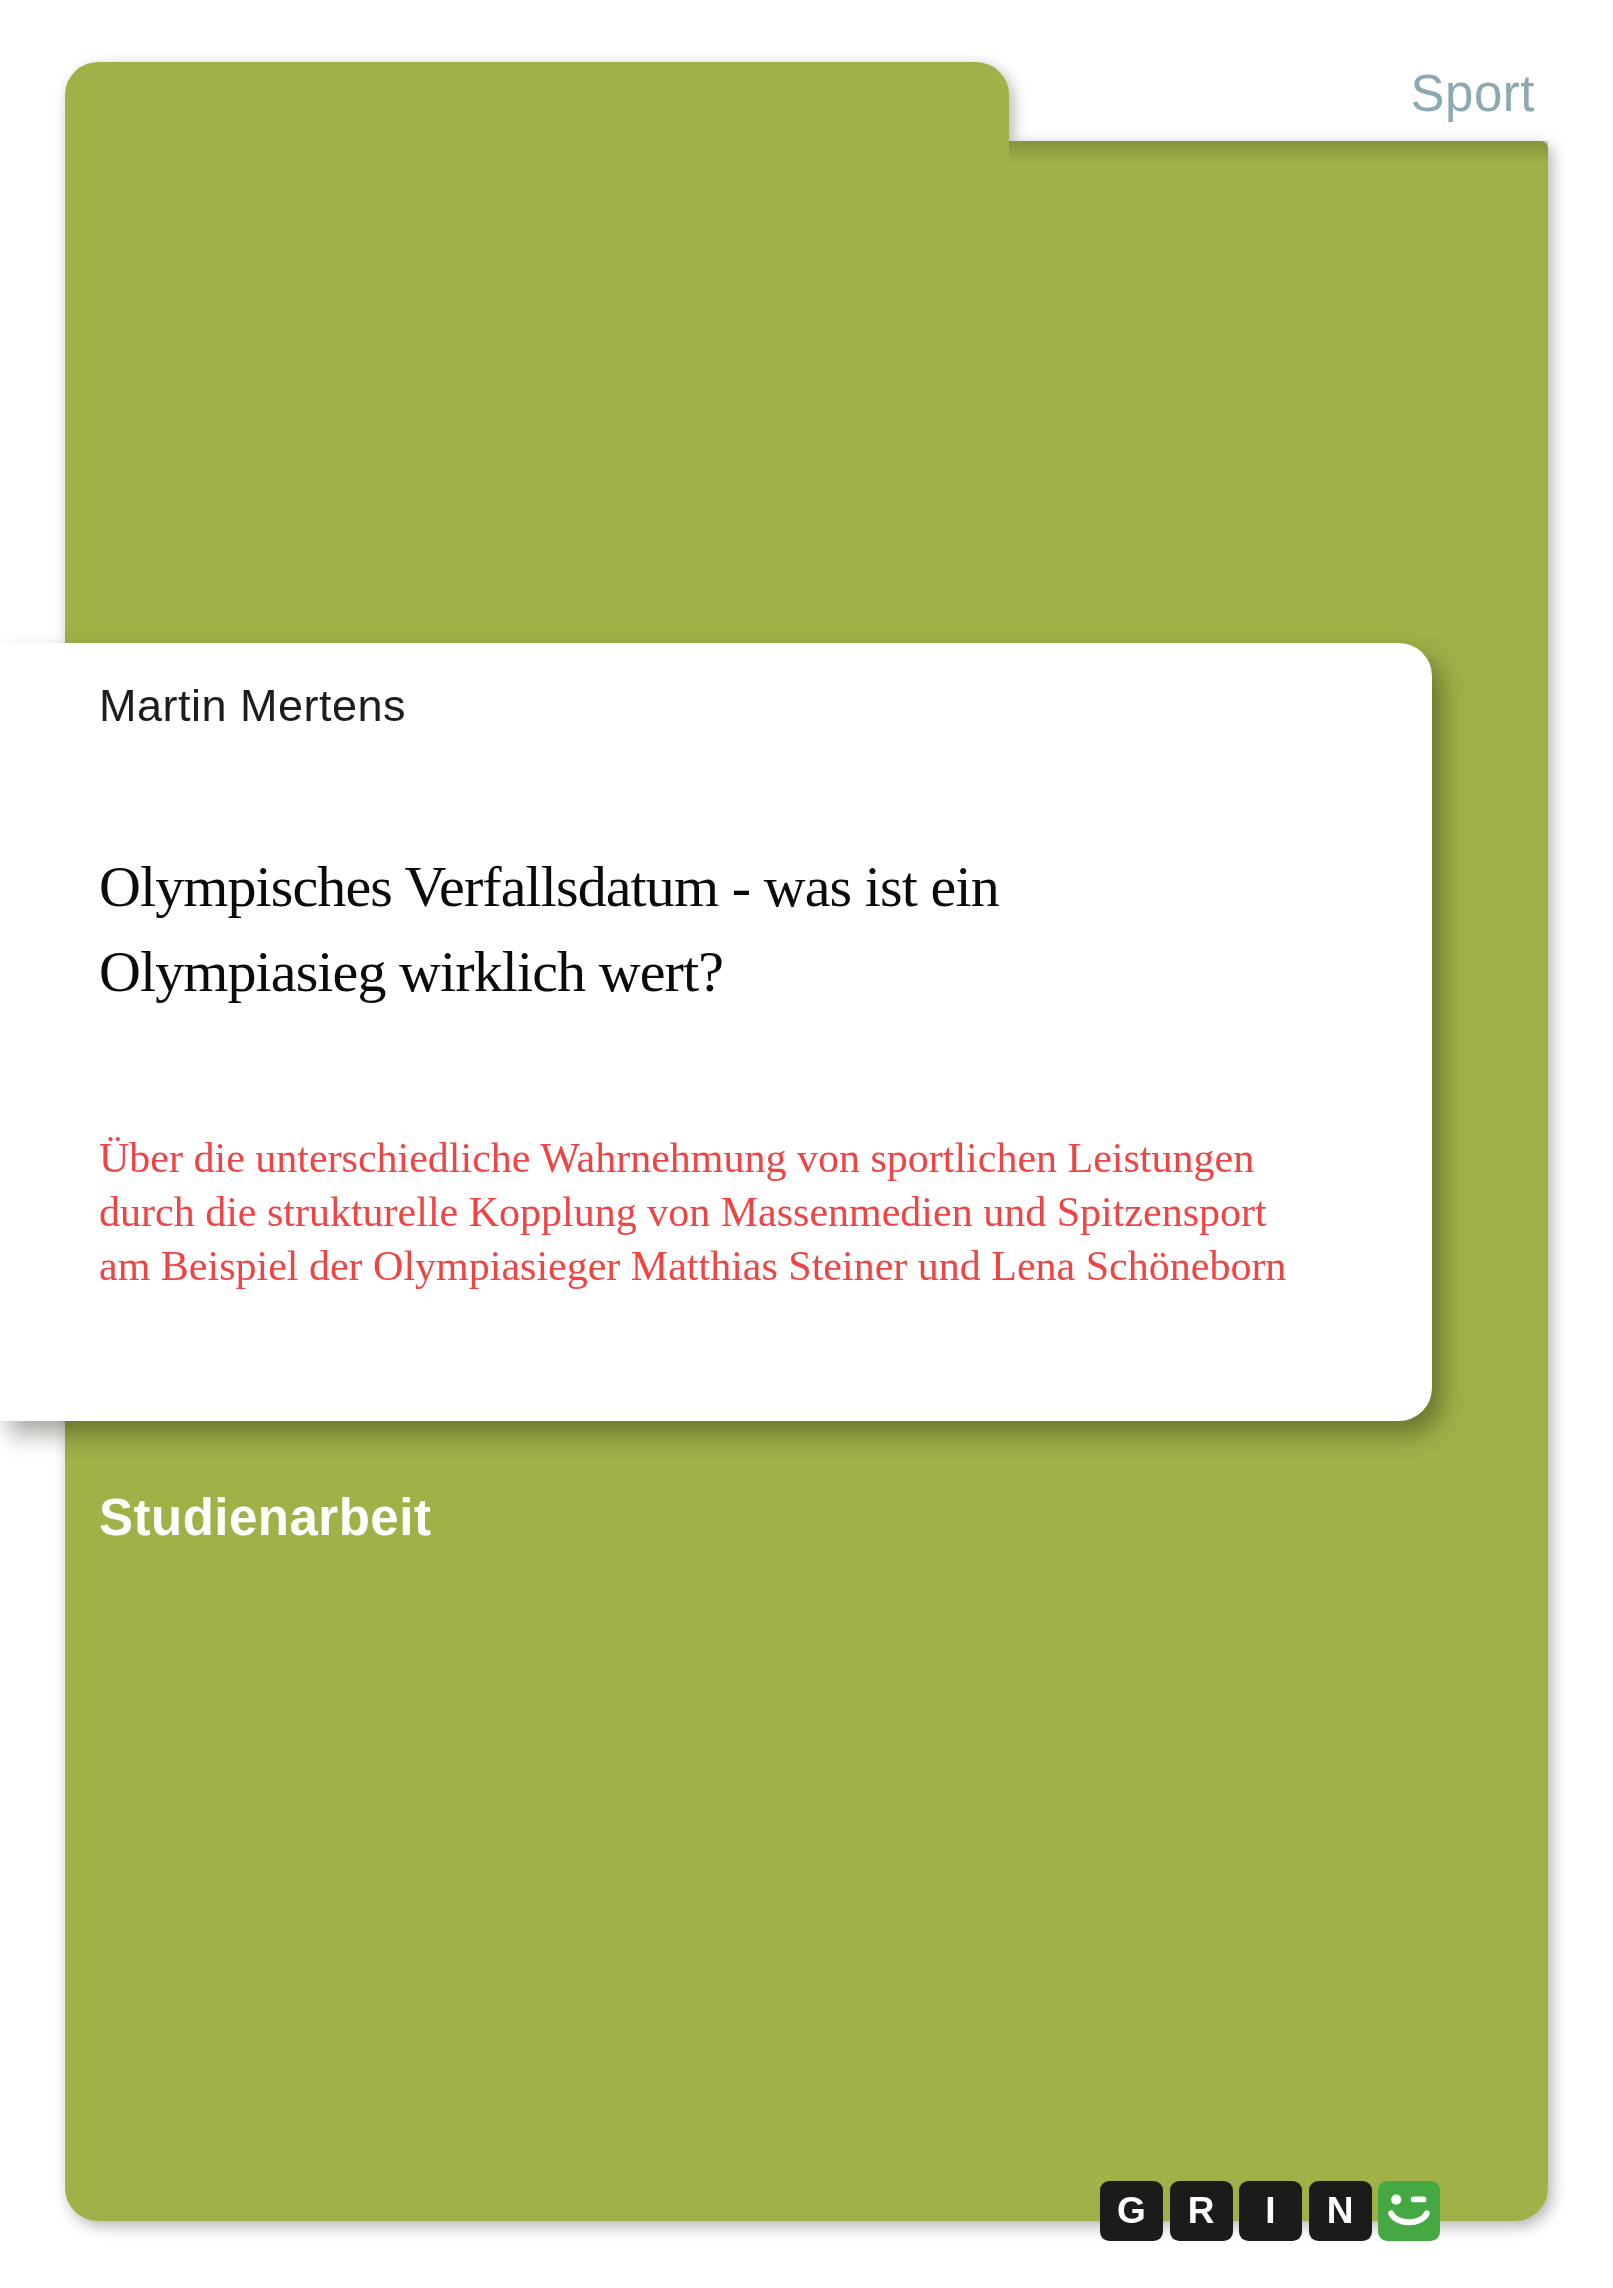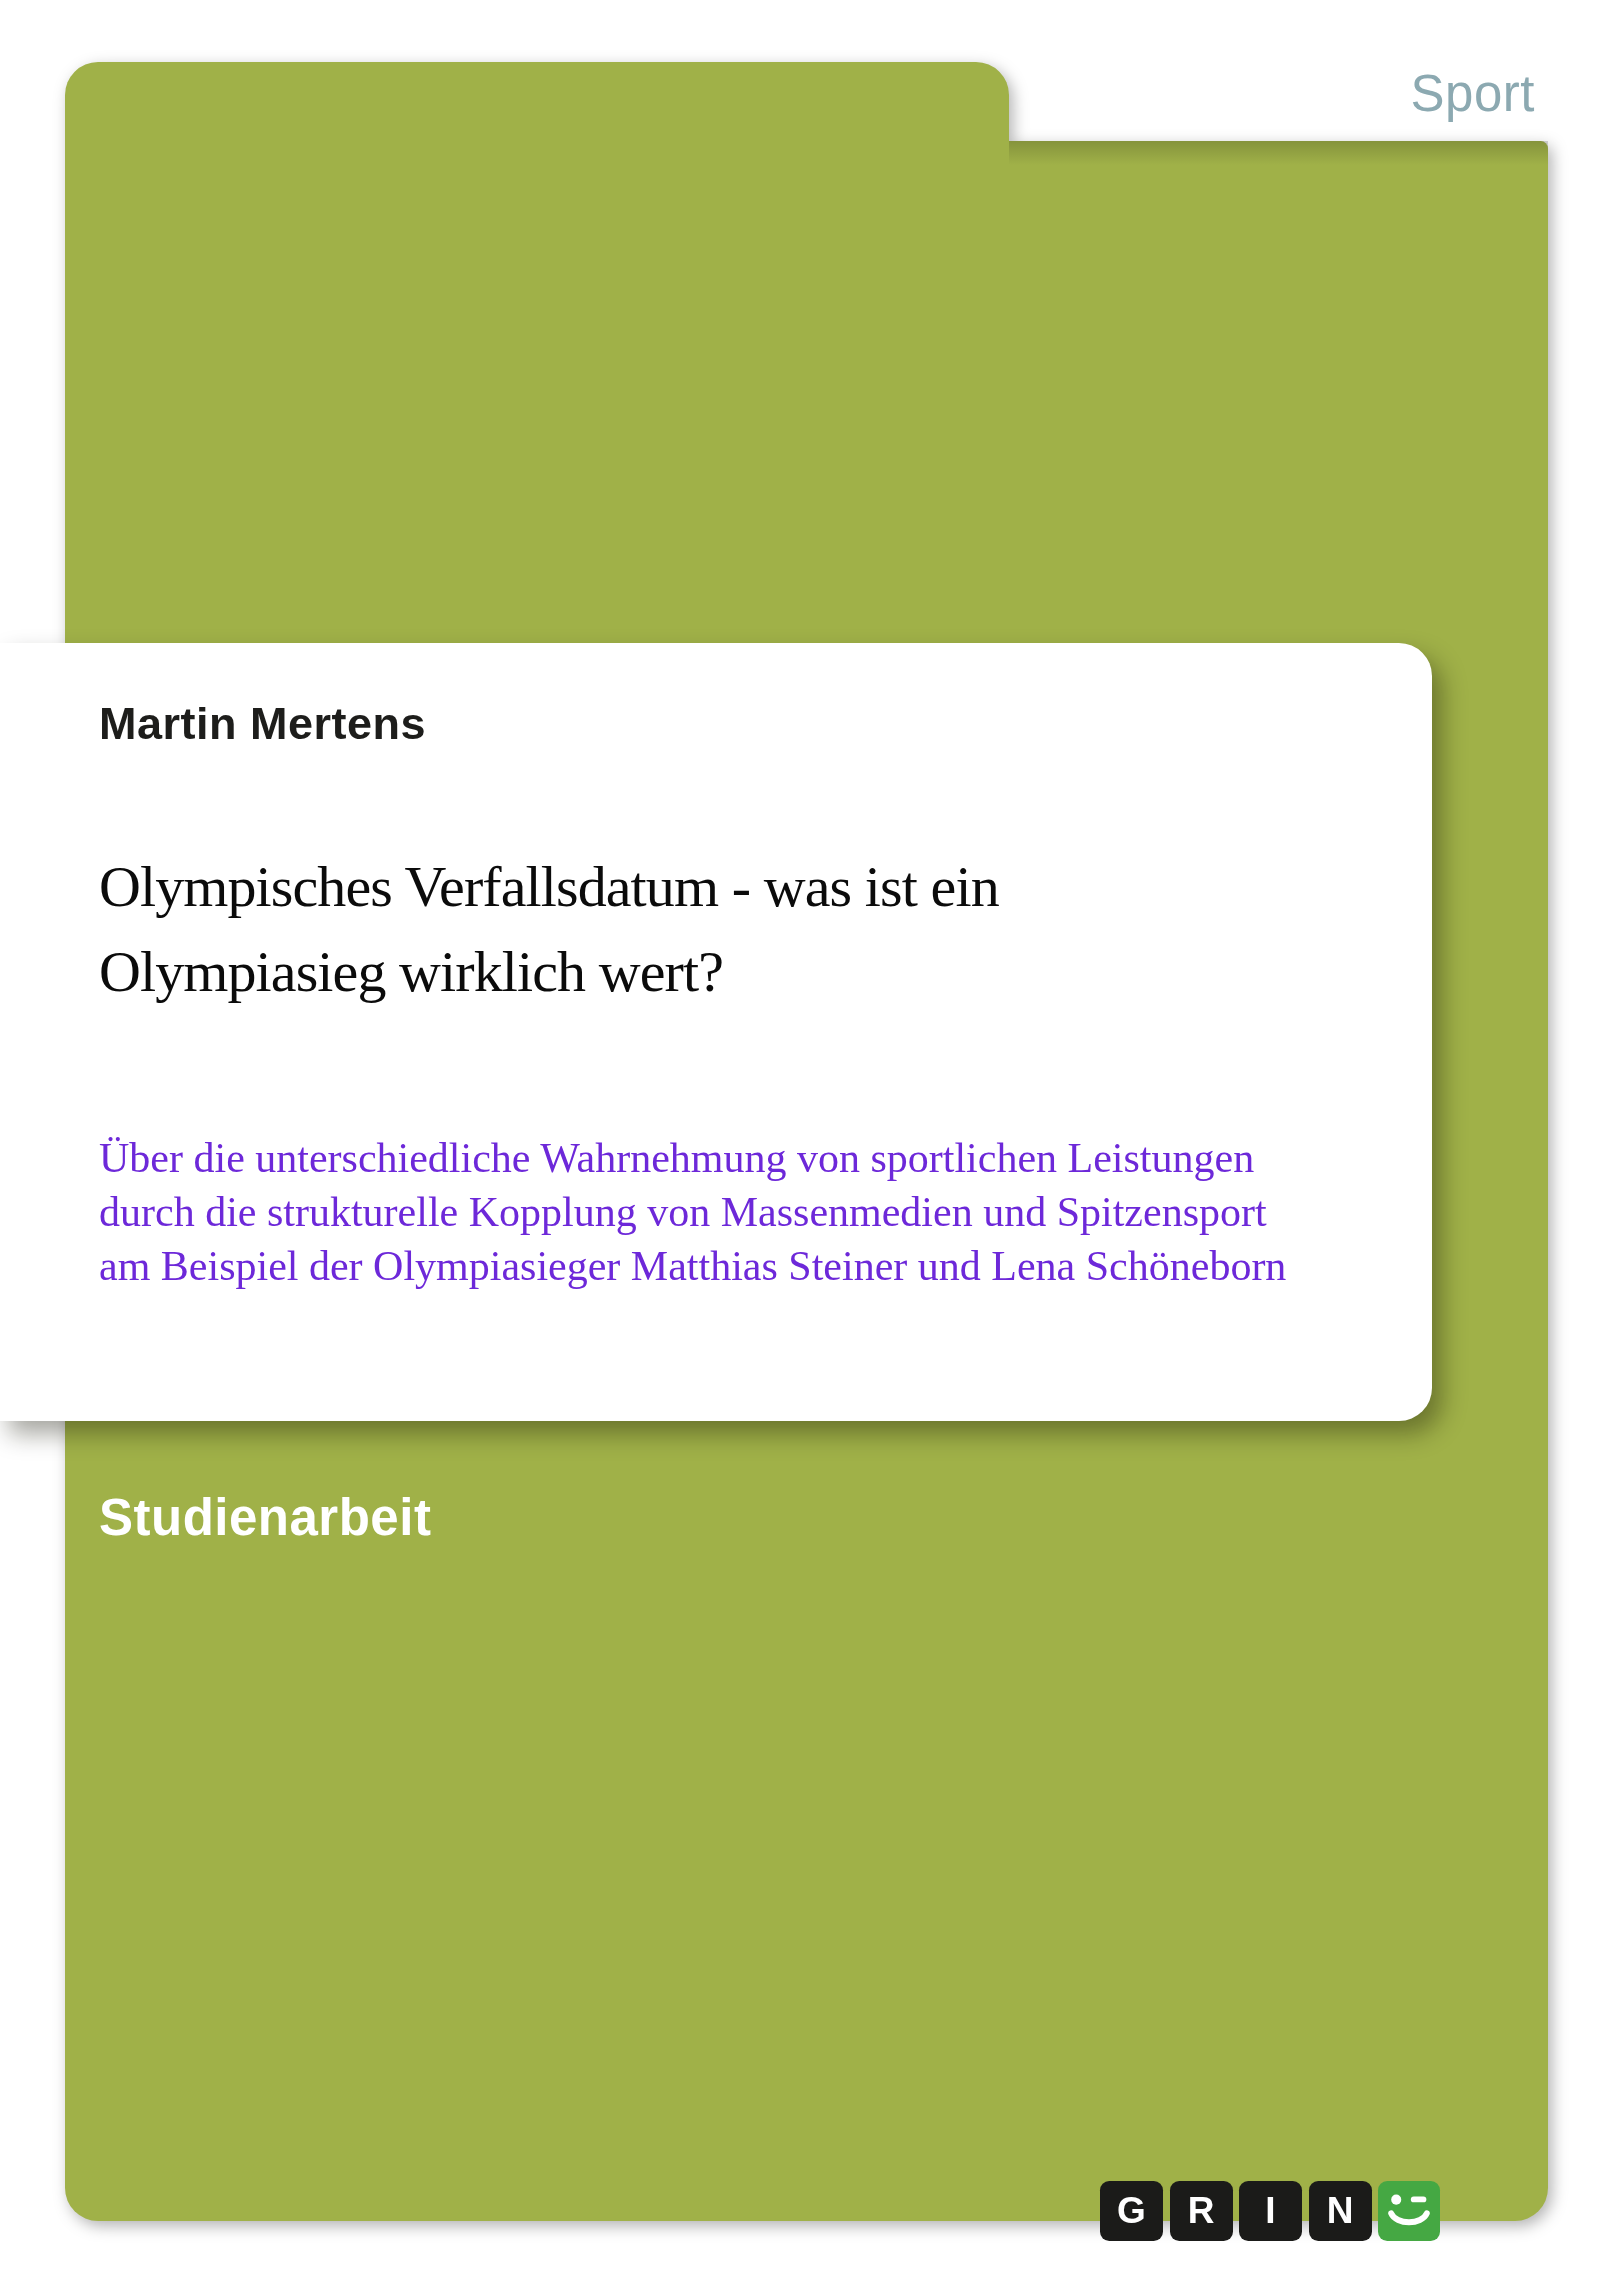--- a/index.html
+++ b/index.html
@@ -41,38 +41,38 @@
   }
   
   .card {
     position:absolute; left:0; top:643px;
     width:1432px; height:778px;
     background:#ffffff;
     border-radius:0 33px 33px 0;
     box-shadow:9.2px 13px 24px rgba(20,20,5,0.38);
   }
   .author {
-    position:absolute; left:99px; top:698px;
-    font-size:45px; font-weight:bold;
+    position:absolute; left:99px; top:680px;
+    font-size:45px; font-weight:normal;
     color:#1D1D1B;
     letter-spacing:0.5px;
   }
   .title {
     position:absolute; left:99px; top:844px;
     font-family:"Liberation Serif", serif;
     font-size:58px; line-height:85px;
     color:#0B0B0B;
     letter-spacing:-0.9px;
   }
   .title .tline { white-space:nowrap; }
   .subtitle {
     position:absolute; left:99px; top:1131px;
     font-family:"Liberation Serif", serif;
     font-size:42px; line-height:54px;
-    color:#6d28d9;
+    color:#ef4444;
   }
   .subtitle .sline { white-space:nowrap; }
   
   .doctype {
     position:absolute; left:99px; top:1458px;
     font-size:51px; font-weight:bold;
     color:#ffffff;
     letter-spacing:0.5px;
     margin-top:30px;
   }

